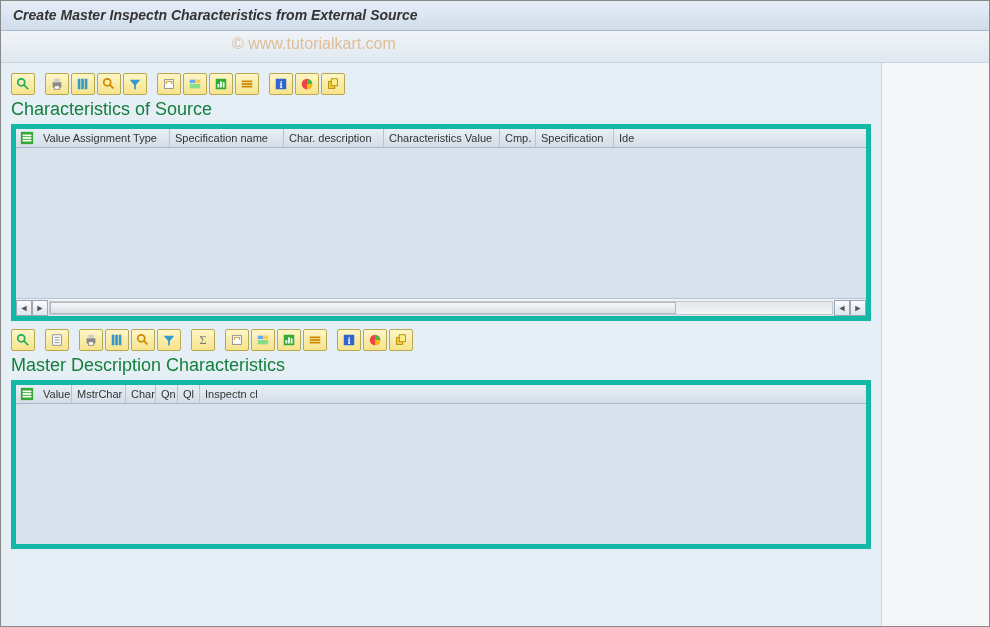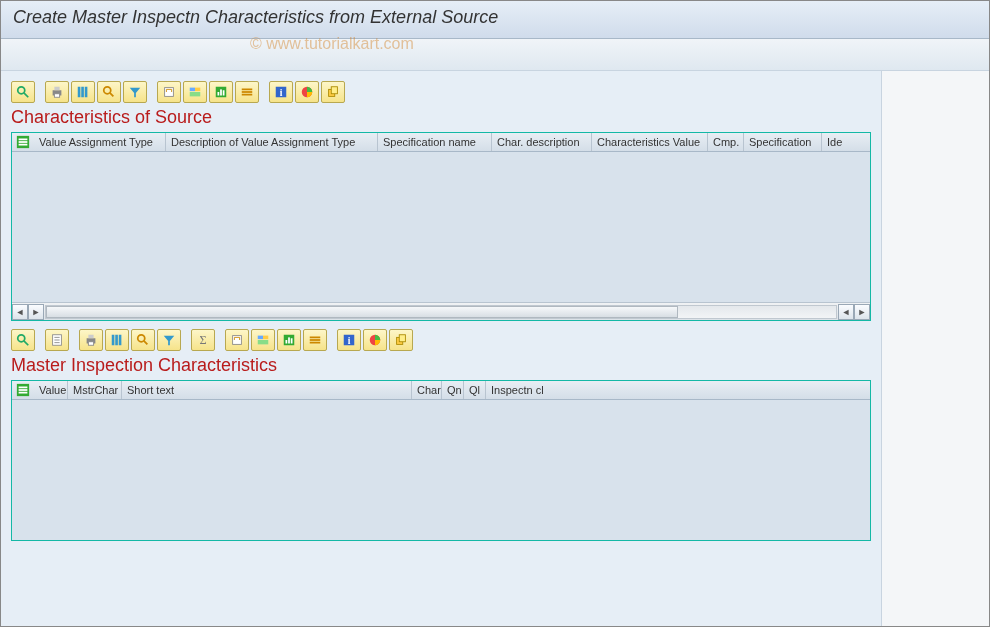--- a/index.html
+++ b/index.html
@@ -8,26 +8,26 @@
     font-family: Arial, sans-serif;
     font-size: 12px;
     background: #fff;
     width: 990px;
     height: 627px;
     overflow: hidden;
     border: 1px solid #888;
   }
   .titlebar {
     background: linear-gradient(to bottom, #e6eef7 0%, #d0dceb 100%);
-    height: 38px;
+    height: 30px;
     border-bottom: 1px solid #a8b8c8;
     padding: 6px 12px;
     font-style: italic;
-    font-weight: normal;
-    font-size: 18px;
+    font-weight: bold;
+    font-size: 14px;
     color: #333;
   }
   .toolbar-strip {
     background: linear-gradient(to bottom, #f0f4f8 0%, #dfe8f0 100%);
     height: 32px;
     border-bottom: 1px solid #c8d4e0;
   }
   .content {
     display: flex;
     height: calc(627px - 30px - 32px - 2px);
@@ -58,26 +58,26 @@
     border-radius: 2px;
     display: inline-flex;
     align-items: center;
     justify-content: center;
     cursor: pointer;
   }
   .tbtn svg { width: 14px; height: 14px; }
   .sep { width: 6px; }
   .section-title {
     font-size: 18px;
-    color: #b91c1c;
+    color: #15803d;
     margin: 2px 0 4px 0;
     font-weight: normal;
   }
   .grid {
-    border: 1px solid #14b8a6;
+    border: 5px solid #14b8a6;
     background: #d8e2ec;
   }
   .grid-head {
     display: flex;
     background: linear-gradient(to bottom, #e8eef4 0%, #d4dee8 100%);
     border-bottom: 1px solid #a8b8c8;
   }
   .gh-cell {
     border-right: 1px solid #b8c4d0;
     padding: 3px 5px;
@@ -125,21 +125,21 @@
   .hs-thumb {
     position:absolute;
     left:0; top:0;
     height:12px;
     width:80%;
     background: linear-gradient(to bottom,#f6f8fa,#d8dee4);
     border:1px solid #b0b8c0;
   }
   .watermark {
     position:absolute;
-    top:35px; left:250px;
+    top:35px; left:232px;
     color: rgba(210,130,40,0.45);
     font-size:16px;
     font-weight:normal;
     pointer-events:none;
   }
 </style>
 </head>
 <body>
 
 <div class="titlebar">Create Master Inspectn Characteristics from External Source</div>
@@ -239,21 +239,20 @@
       <div class="grid-head">
         <div class="gh-icon">
             <svg width="14" height="14" viewBox="0 0 16 16">
               <rect x="1" y="1" width="14" height="14" fill="#3a3"></rect>
               <rect x="3" y="4" width="10" height="2" fill="#fff"></rect>
               <rect x="3" y="7" width="10" height="2" fill="#fff"></rect>
               <rect x="3" y="10" width="10" height="2" fill="#fff"></rect>
             </svg>
           </div>
         <div class="gh-cell" style="width:132px">Value Assignment Type</div>
-        <div class="gh-cell" style="width:212px">Description of Value Assignment Type</div>
         <div class="gh-cell" style="width:114px">Specification name</div>
         <div class="gh-cell" style="width:100px">Char. description</div>
         <div class="gh-cell" style="width:116px">Characteristics Value</div>
         <div class="gh-cell" style="width:36px">Cmp.</div>
         <div class="gh-cell" style="width:78px">Specification</div>
         <div class="gh-cell" style="width:30px;border-right:none">Ide</div>
       </div>
       <div class="grid-body"></div>
       <div class="hscroll">
         <div class="hsbtn">◄</div>
@@ -358,35 +357,34 @@
           </svg>
         </span>
       <span class="tbtn">
           <svg viewBox="0 0 16 16">
             <rect x="3" y="5" width="7" height="8" fill="#fc4" stroke="#a80"></rect>
             <rect x="6" y="2" width="7" height="8" fill="#fe8" stroke="#a80"></rect>
           </svg>
         </span>
     </div>
 
-    <div class="section-title">Master Inspection Characteristics</div>
+    <div class="section-title">Master Description Characteristics</div>
 
     <div class="grid grid2">
       <div class="grid-head">
         <div class="gh-icon">
             <svg width="14" height="14" viewBox="0 0 16 16">
               <rect x="1" y="1" width="14" height="14" fill="#3a3"></rect>
               <rect x="3" y="4" width="10" height="2" fill="#fff"></rect>
               <rect x="3" y="7" width="10" height="2" fill="#fff"></rect>
               <rect x="3" y="10" width="10" height="2" fill="#fff"></rect>
             </svg>
           </div>
         <div class="gh-cell" style="width:34px">Value</div>
         <div class="gh-cell" style="width:54px">MstrChar</div>
-        <div class="gh-cell" style="width:290px">Short text</div>
         <div class="gh-cell" style="width:30px">Char</div>
         <div class="gh-cell" style="width:22px">Qn</div>
         <div class="gh-cell" style="width:22px">Ql</div>
         <div class="gh-cell" style="width:70px;border-right:none">Inspectn cl</div>
       </div>
       <div class="grid-body"></div>
     </div>
 
   </div>
   <div class="side"></div>

